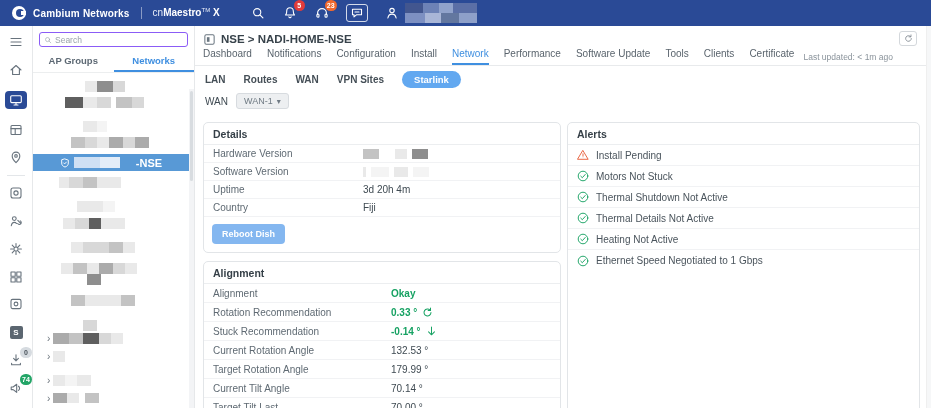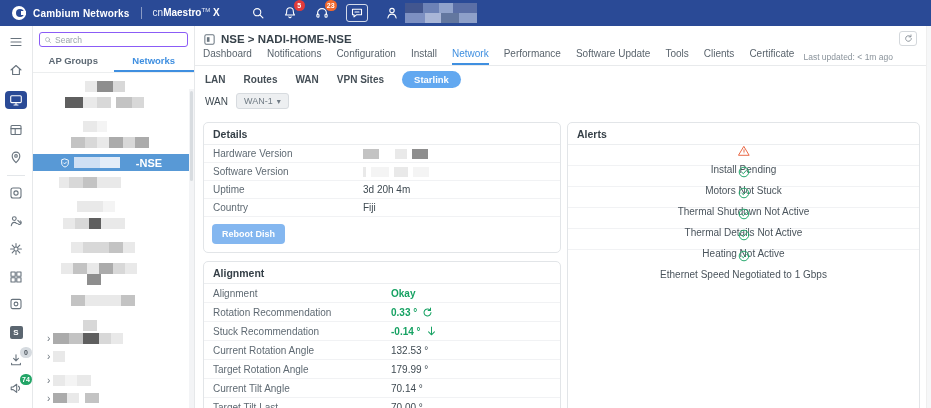--- a/index.html
+++ b/index.html
@@ -90,21 +90,21 @@
   .kv-row { display:flex; align-items:center; height:18px; padding:0 9px; border-bottom:1px solid #f1f2f4; }
   .kv-row .k { width:150px; flex:none; font-size:10px; color:#5f6a73; }
   .kv-row .v { font-size:10px; color:#3f4a52; display:flex; align-items:center; gap:5px; }
   .kv-row .v.green { color:var(--green,#17a263); font-weight:bold; }
   .kv-row .v svg { width:11px; height:11px; }
   .align-panel .kv-row { height:19px; }
   .align-panel .kv-row .k { width:178px; }
   .btn-row { padding:6px 8px 8px; }
   .btn-primary { background:#84b7f0; color:#fff; border:none; border-radius:4px; font-size:9px; font-weight:bold; padding:5px 10px; font-family:inherit; cursor:pointer; }
   .alerts-panel { grid-row:1 / span 2; grid-column:2; }
-  .alert-row { display:flex; align-items:center; gap:7px; height:21px; padding:0 9px; border-bottom:1px solid #f1f2f4;flex-direction:column; }
+  .alert-row { display:flex; align-items:center; gap:7px; height:21px; padding:0 9px; border-bottom:1px solid #f1f2f4; }
   .alert-row:last-child { border-bottom:none; }
   .alert-row svg { width:12px; height:12px; flex:none; }
   .alert-row.ok svg { color:var(--green,#17a263); }
   .alert-row.warning svg { color:var(--warning,#e8603c); }
   .alert-label { font-size:10px; color:#4a545c; }
   .vscroll { position:absolute; right:0; top:0; bottom:0; width:5px; background:#f6f7f8; border-left:1px solid #efefef; }
 
   svg { fill:none; stroke:currentColor; stroke-width:1.1; stroke-linecap:round; stroke-linejoin:round; }
   svg .fill { fill:currentColor; stroke:none; }
 </style>

